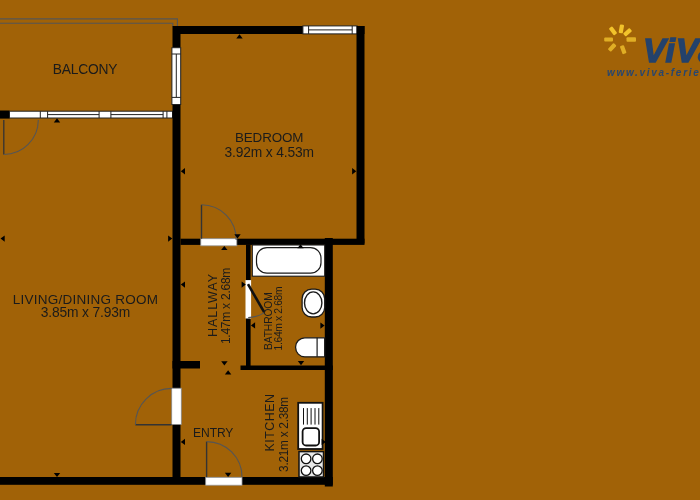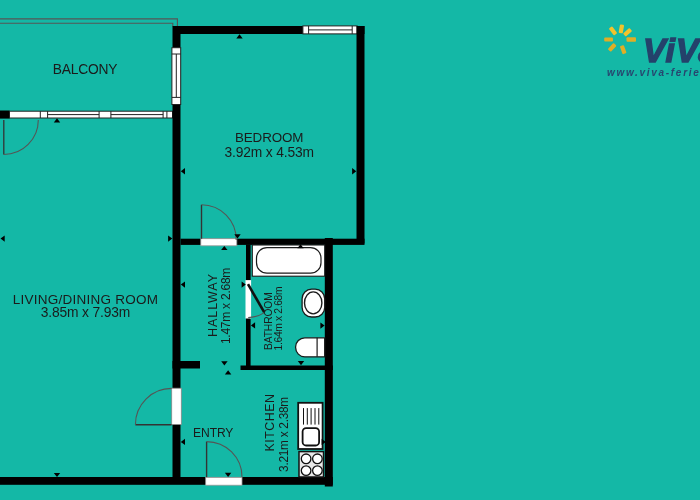--- a/index.html
+++ b/index.html
@@ -1,16 +1,16 @@
 <!DOCTYPE html>
 <html><head>
 <meta charset="utf-8">
 <style>
 html,body{margin:0;padding:0;background:#fff;}
-#page{position:relative;width:700px;height:500px;background:#14b8a6;overflow:hidden;}
+#page{position:relative;width:700px;height:500px;background:#a16207;overflow:hidden;}
 svg{position:absolute;top:0;left:0;}
 text{font-family:"Liberation Sans",sans-serif;fill:#1b1b1b;}
 </style>
 </head>
 <body>
 <div id="page">
 <svg width="700" height="500" viewBox="0 0 700 500">
 
 <g>
 

